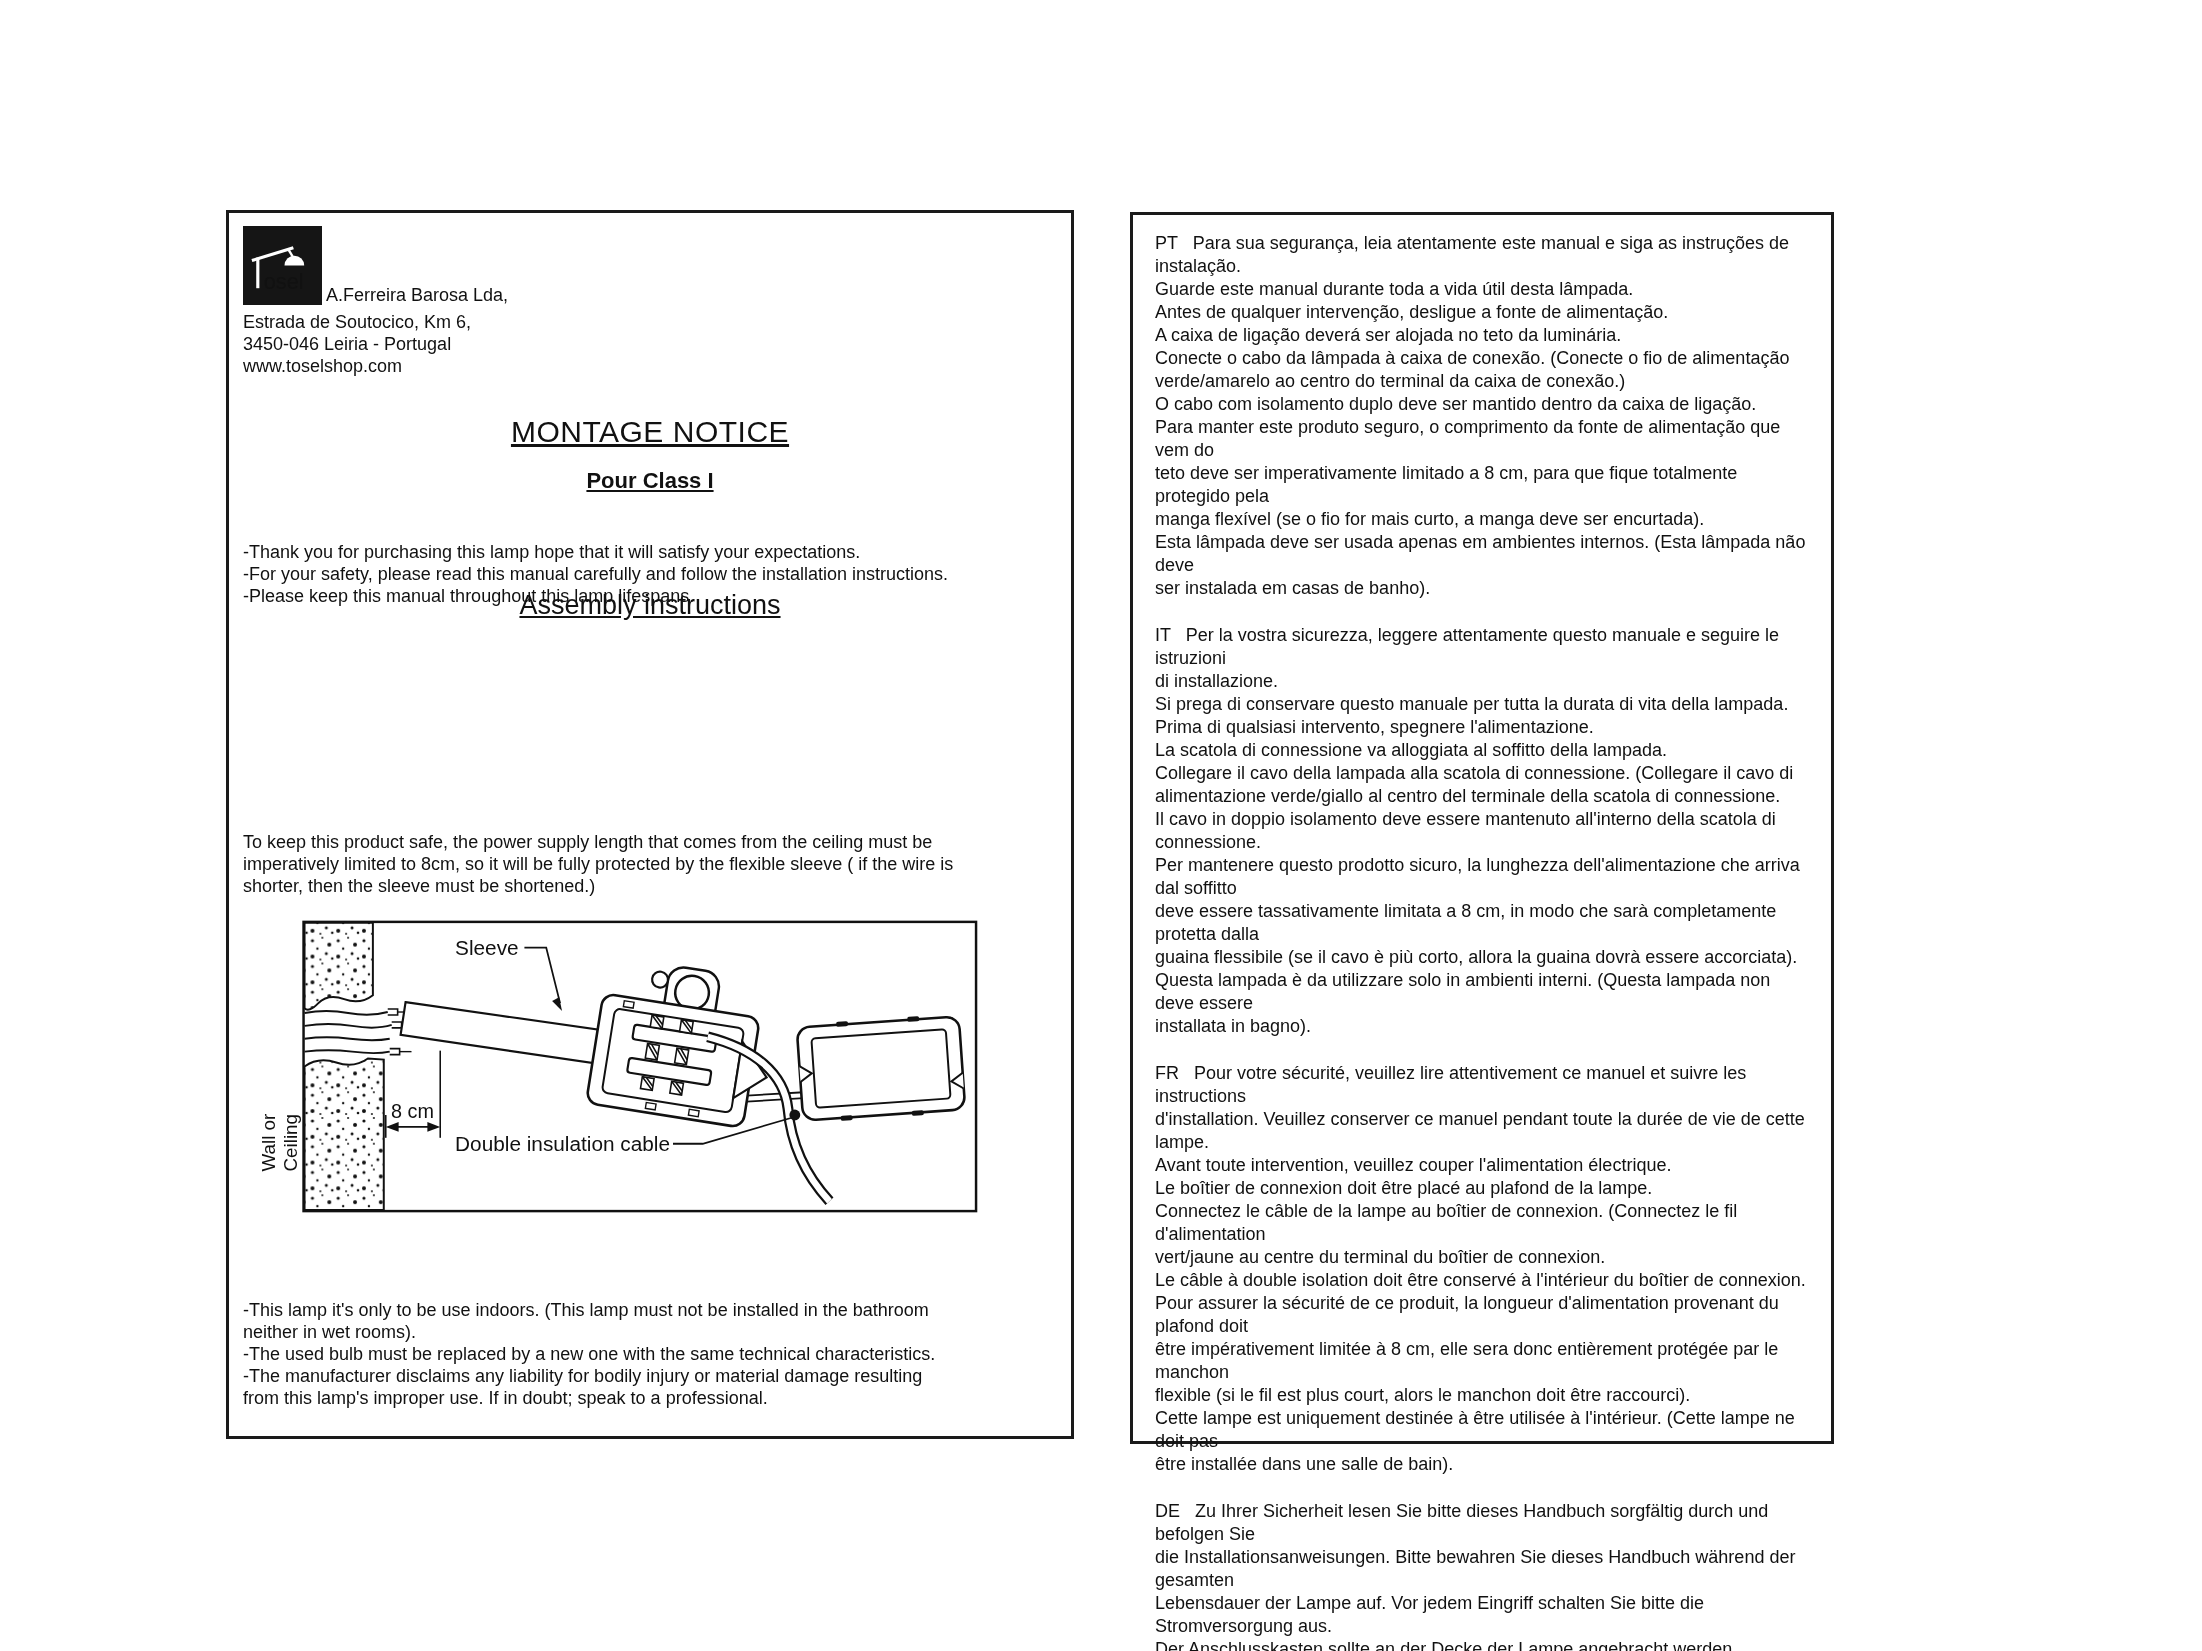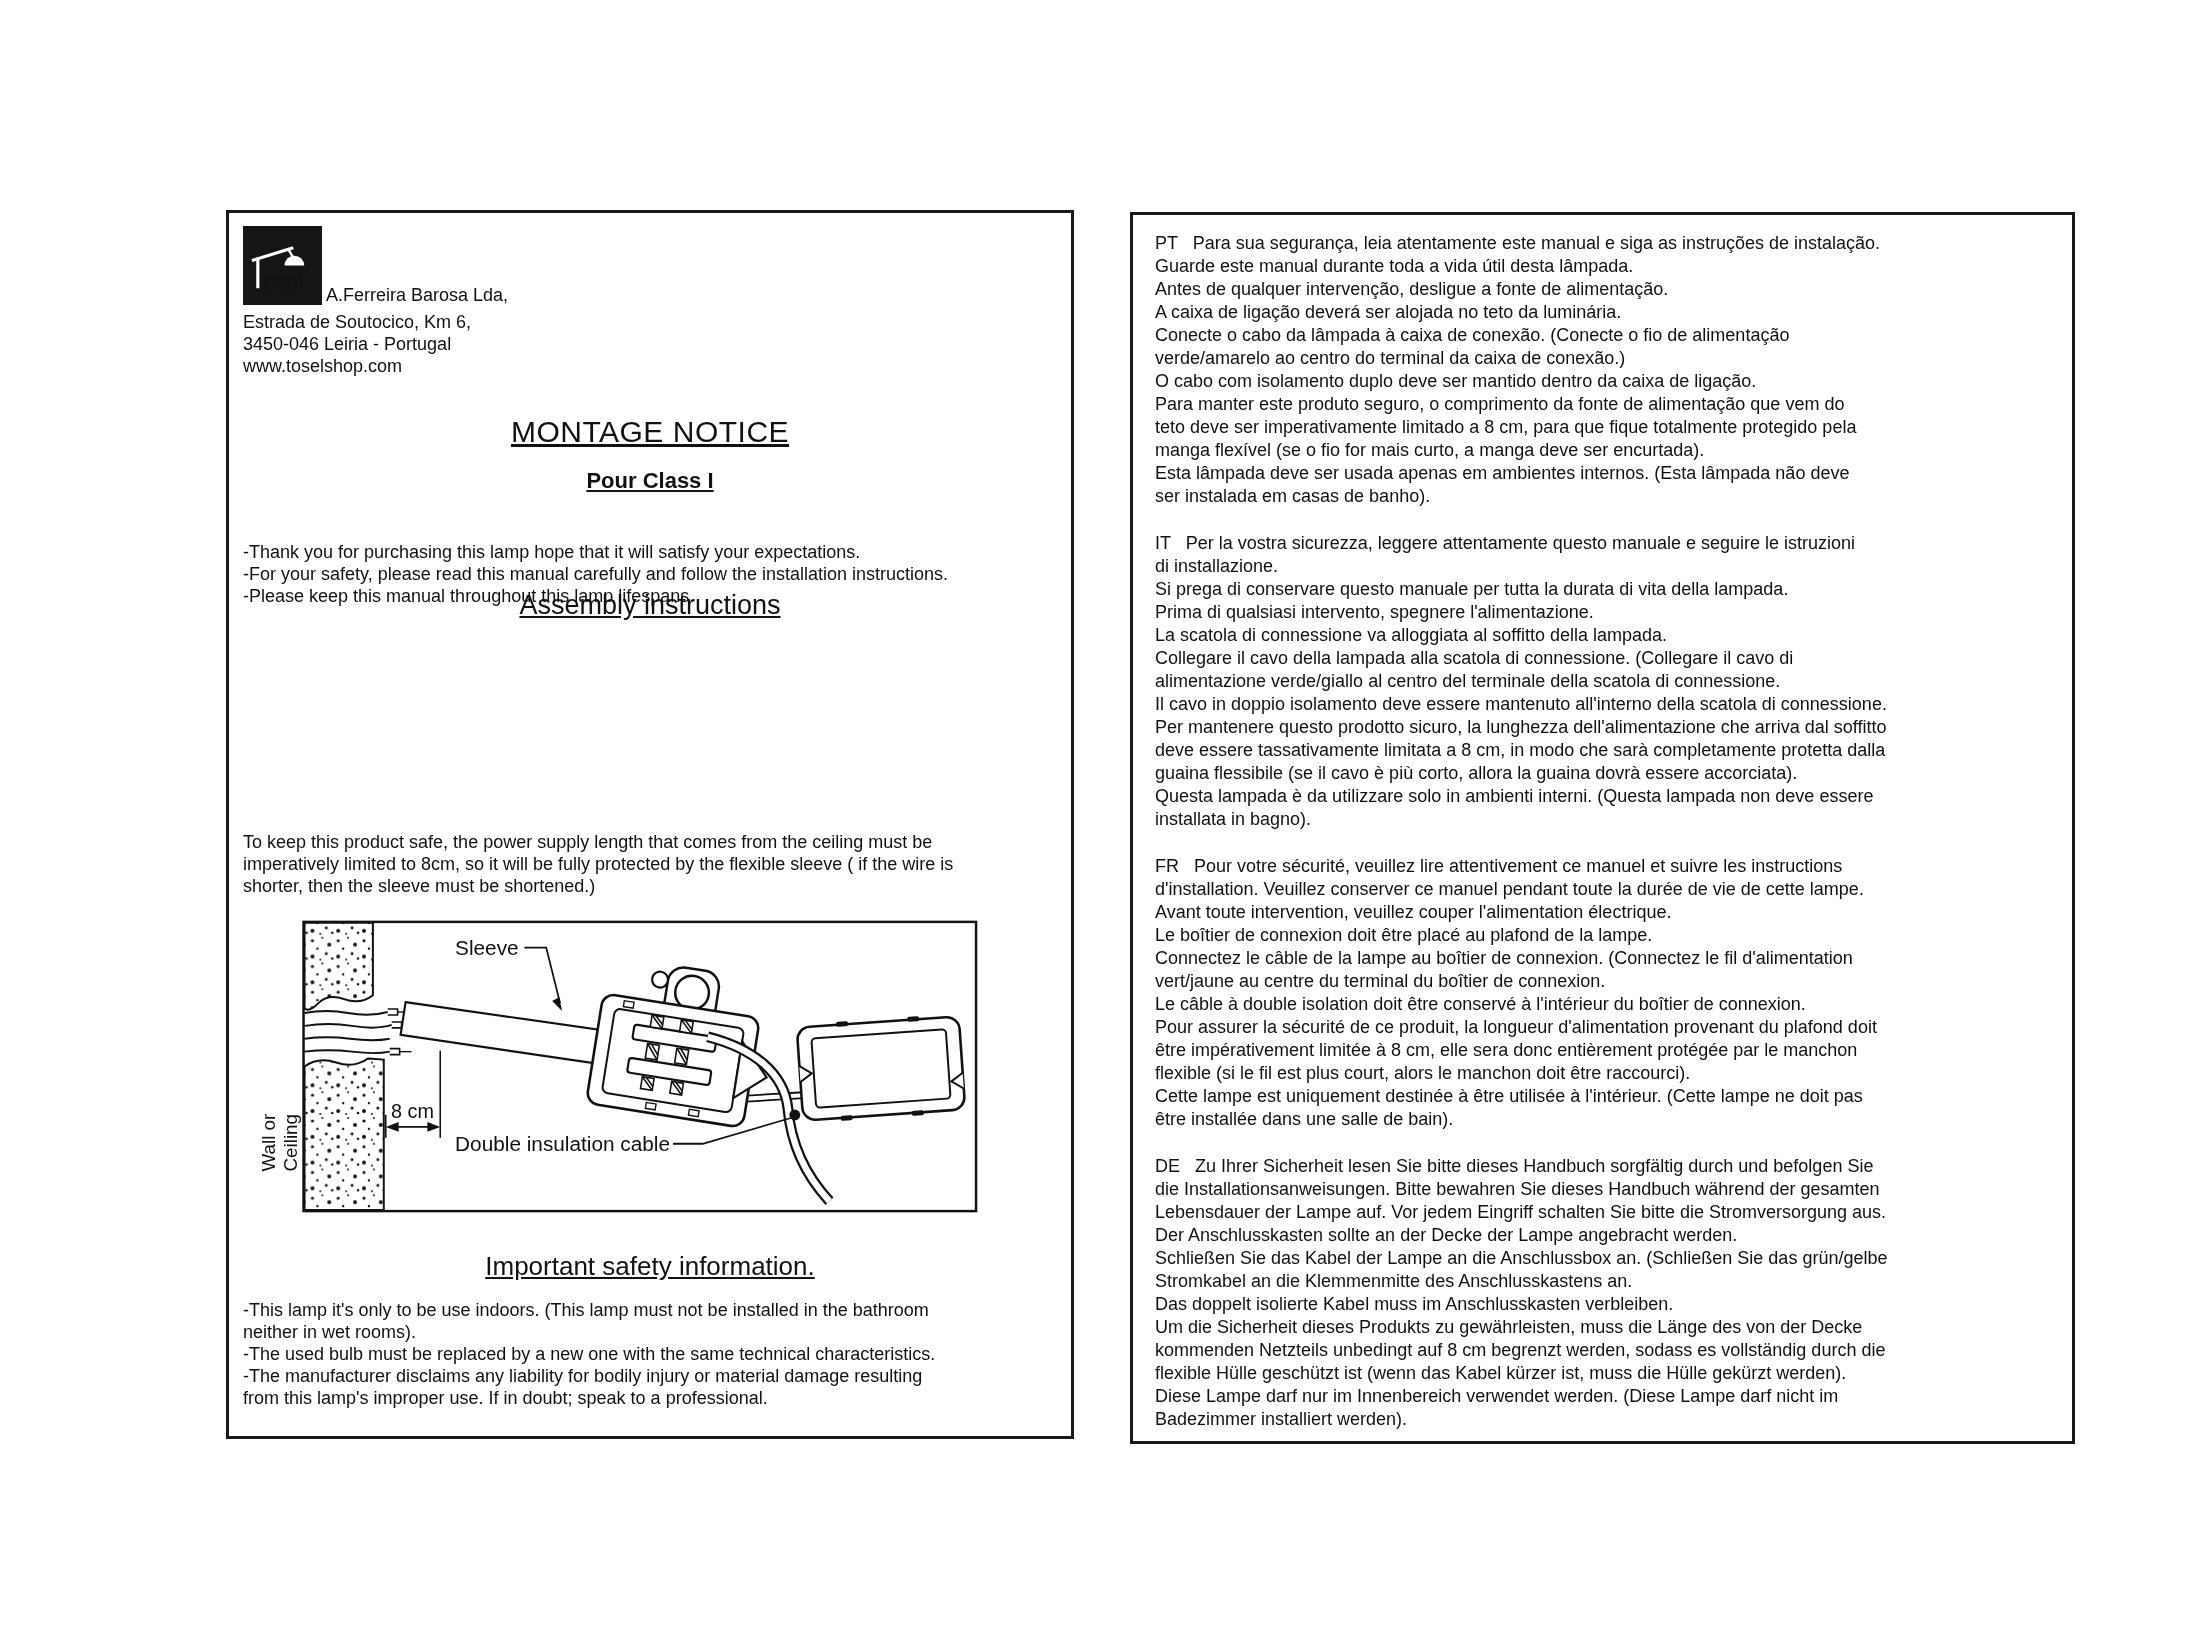--- a/index.html
+++ b/index.html
@@ -4,21 +4,21 @@
 <style>
   html,body{margin:0;padding:0;background:#ffffff;}
   #canvas{
     position:relative;width:2203px;height:1651px;background:#ffffff;
     font-family:"Liberation Sans", sans-serif;color:#111;overflow:hidden;
   }
   .page{
     position:absolute;background:#ffffff;border:3px solid #1a1a1a;box-sizing:border-box;
   }
   #page-left{left:226px;top:210px;width:848px;height:1229px;}
-  #page-right{left:1130px;top:212px;width:945px;height:1232px;padding:17px 24px 0 22px;}
+  #page-right{left:1130px;top:212px;width:704px;height:1232px;padding:17px 24px 0 22px;}
   .abs{position:absolute;}
   .pre{white-space:pre-wrap;}
   .body-text{font-size:18px;line-height:22px;}
   .centered{left:0;width:100%;text-align:center;text-decoration:underline;}
   #doc-title{font-size:30px;letter-spacing:0.5px;}
   #doc-subtitle{font-size:22px;font-weight:bold;}
   .section-heading{font-size:27px;}
   .bold{font-weight:bold;}
   .lang-section{font-size:18px;line-height:23px;margin:0 0 24px 0;white-space:pre-wrap;}
   svg text{font-family:"Liberation Sans", sans-serif;fill:#111;}
@@ -169,21 +169,20 @@
         <text x="200" y="243" font-size="21">Double insulation cable</text>
         <path d="M420,236 L450,236 L539,210" stroke="#111" stroke-width="1.8" fill="none"></path>
 
         <g transform="translate(10,264) rotate(-90)">
           <text x="0" y="8" font-size="19">Wall or</text>
           <text x="0" y="30" font-size="19">Ceiling</text>
         </g>
       </svg>
     </div>
 
-    <div class="abs centered" style="top:1038px;font-size:26px;">Important safety information.</div>
 
     <div class="abs body-text pre" style="left:14px;top:1086px;width:812px;">-This lamp it's only to be use indoors. (This lamp must not be installed in the bathroom
 neither in wet rooms).
 -The used bulb must be replaced by a new one with the same technical characteristics.
 -The manufacturer disclaims any liability for bodily injury or material damage resulting
 from this lamp's improper use. If in doubt; speak to a professional.</div>
   </div>
 
   <div class="page" id="page-right">
     <p class="lang-section">PT   Para sua segurança, leia atentamente este manual e siga as instruções de instalação.

